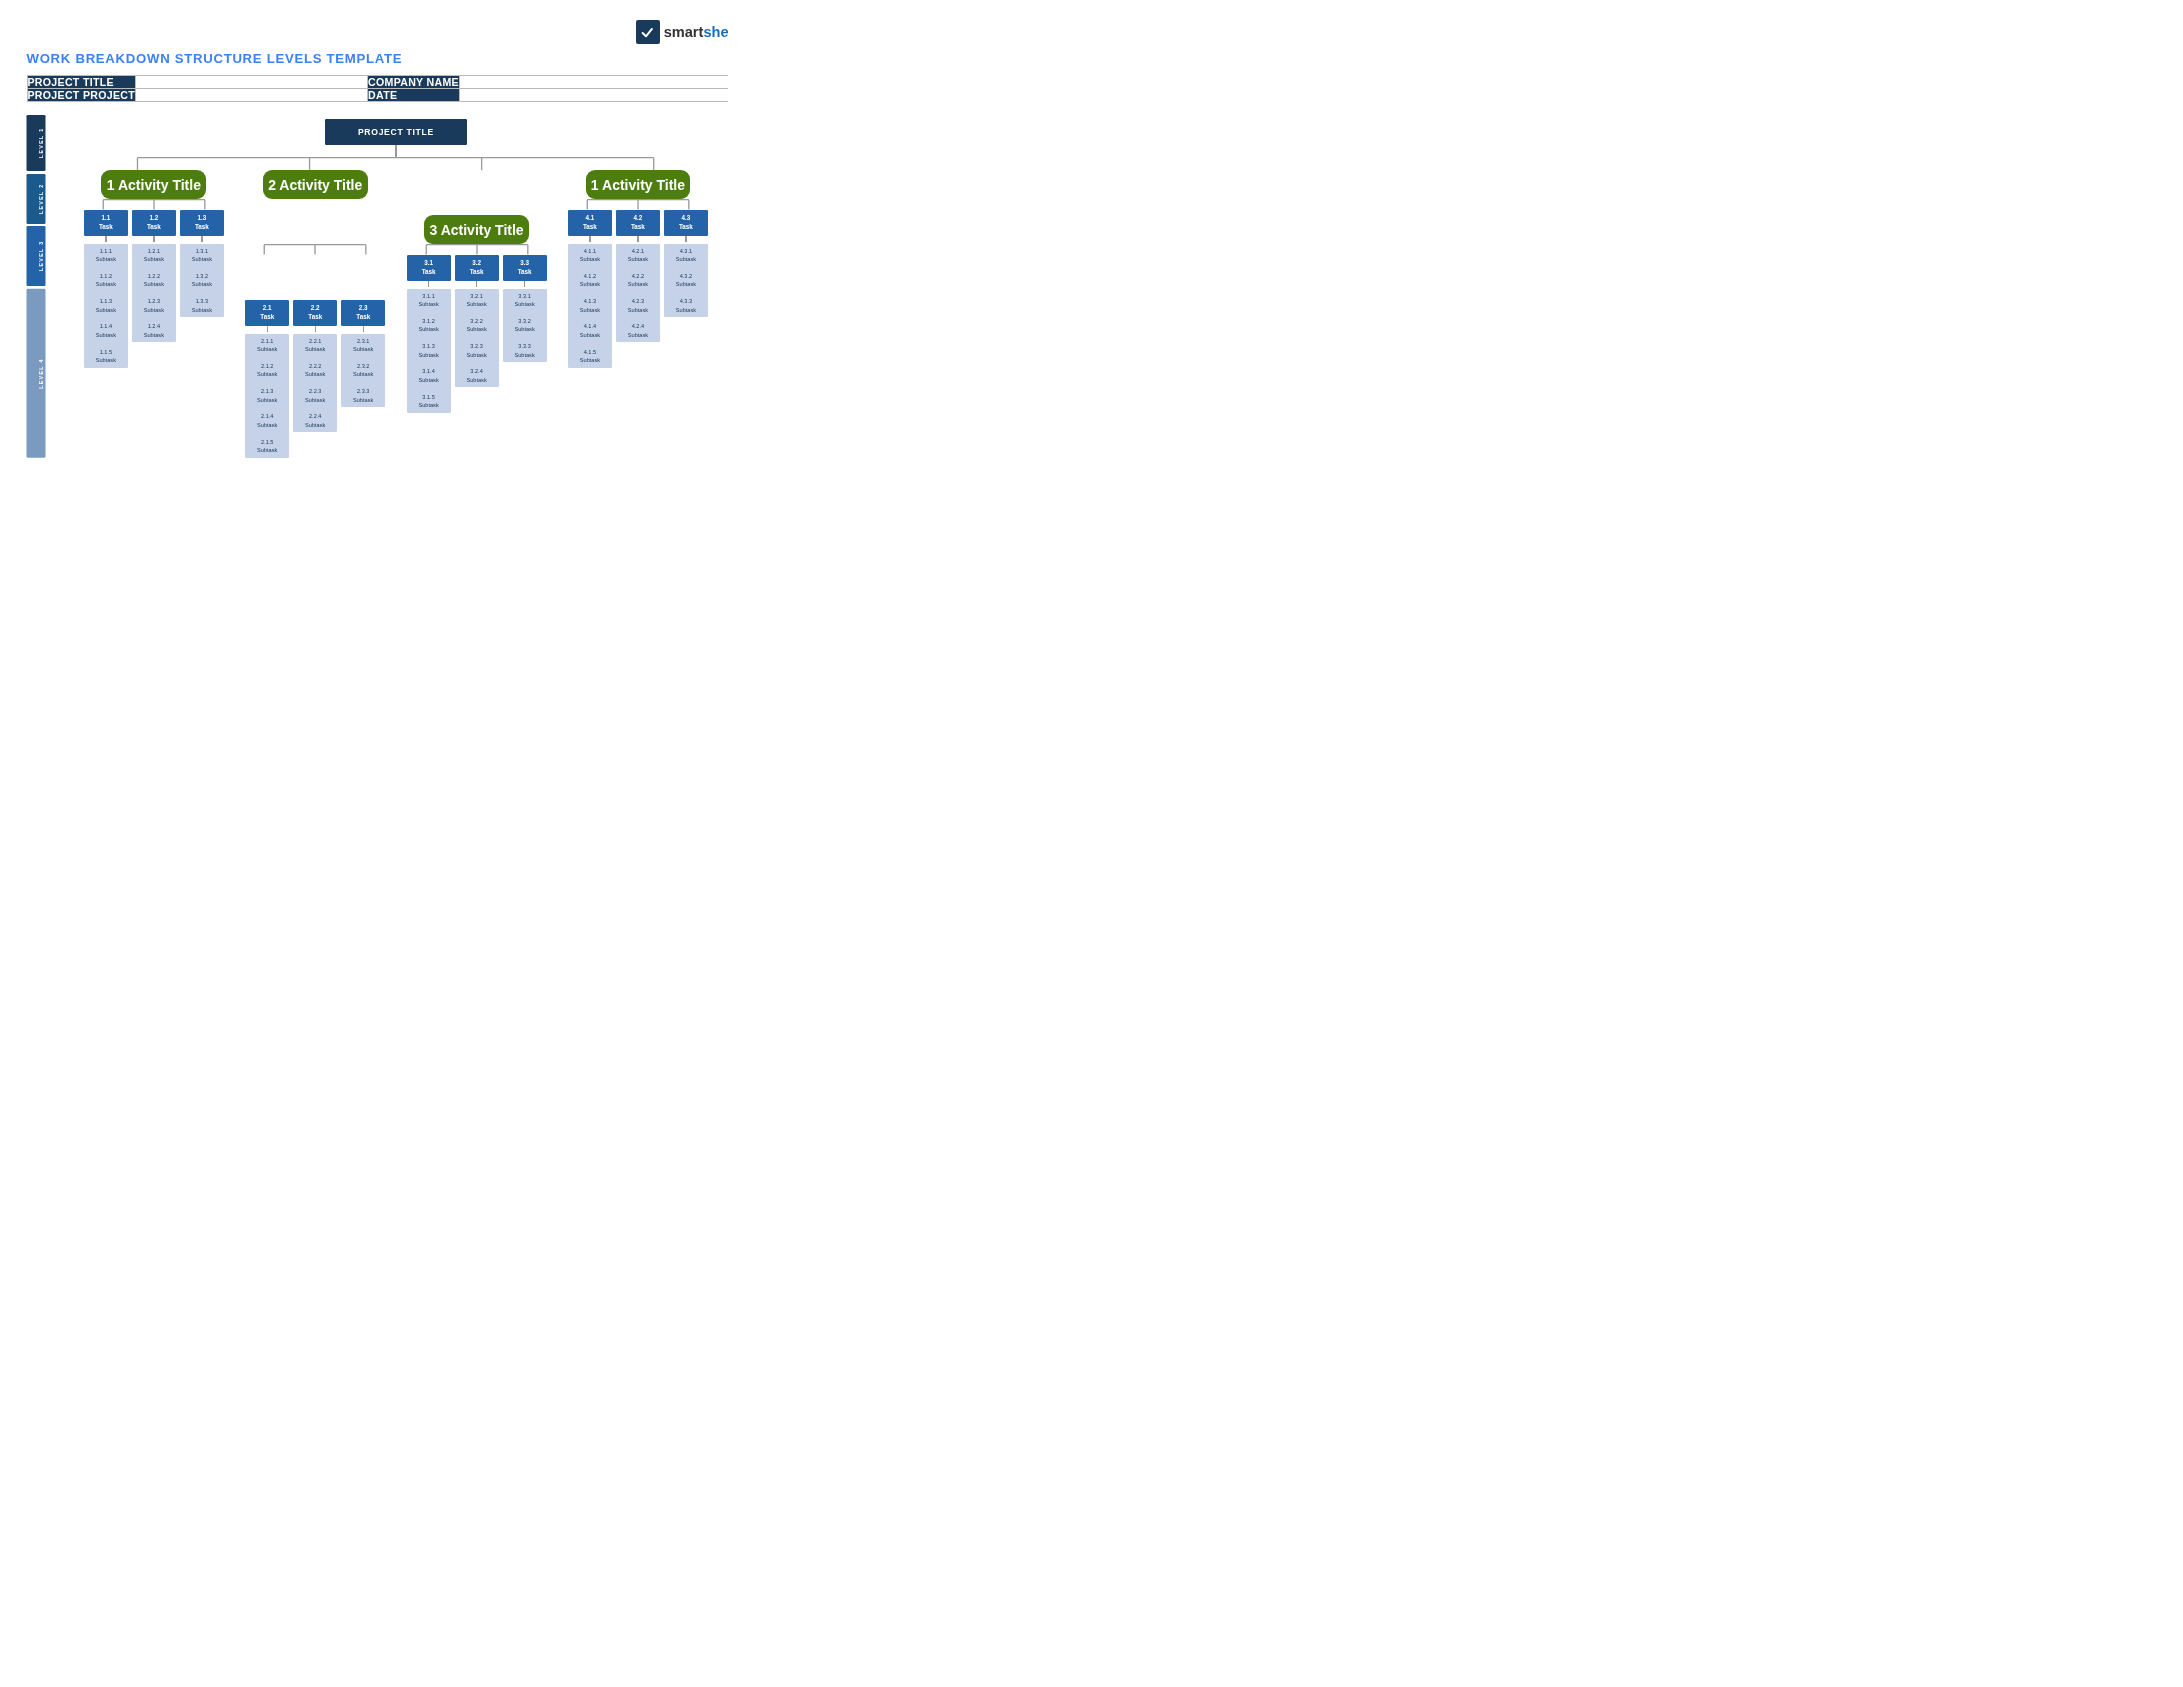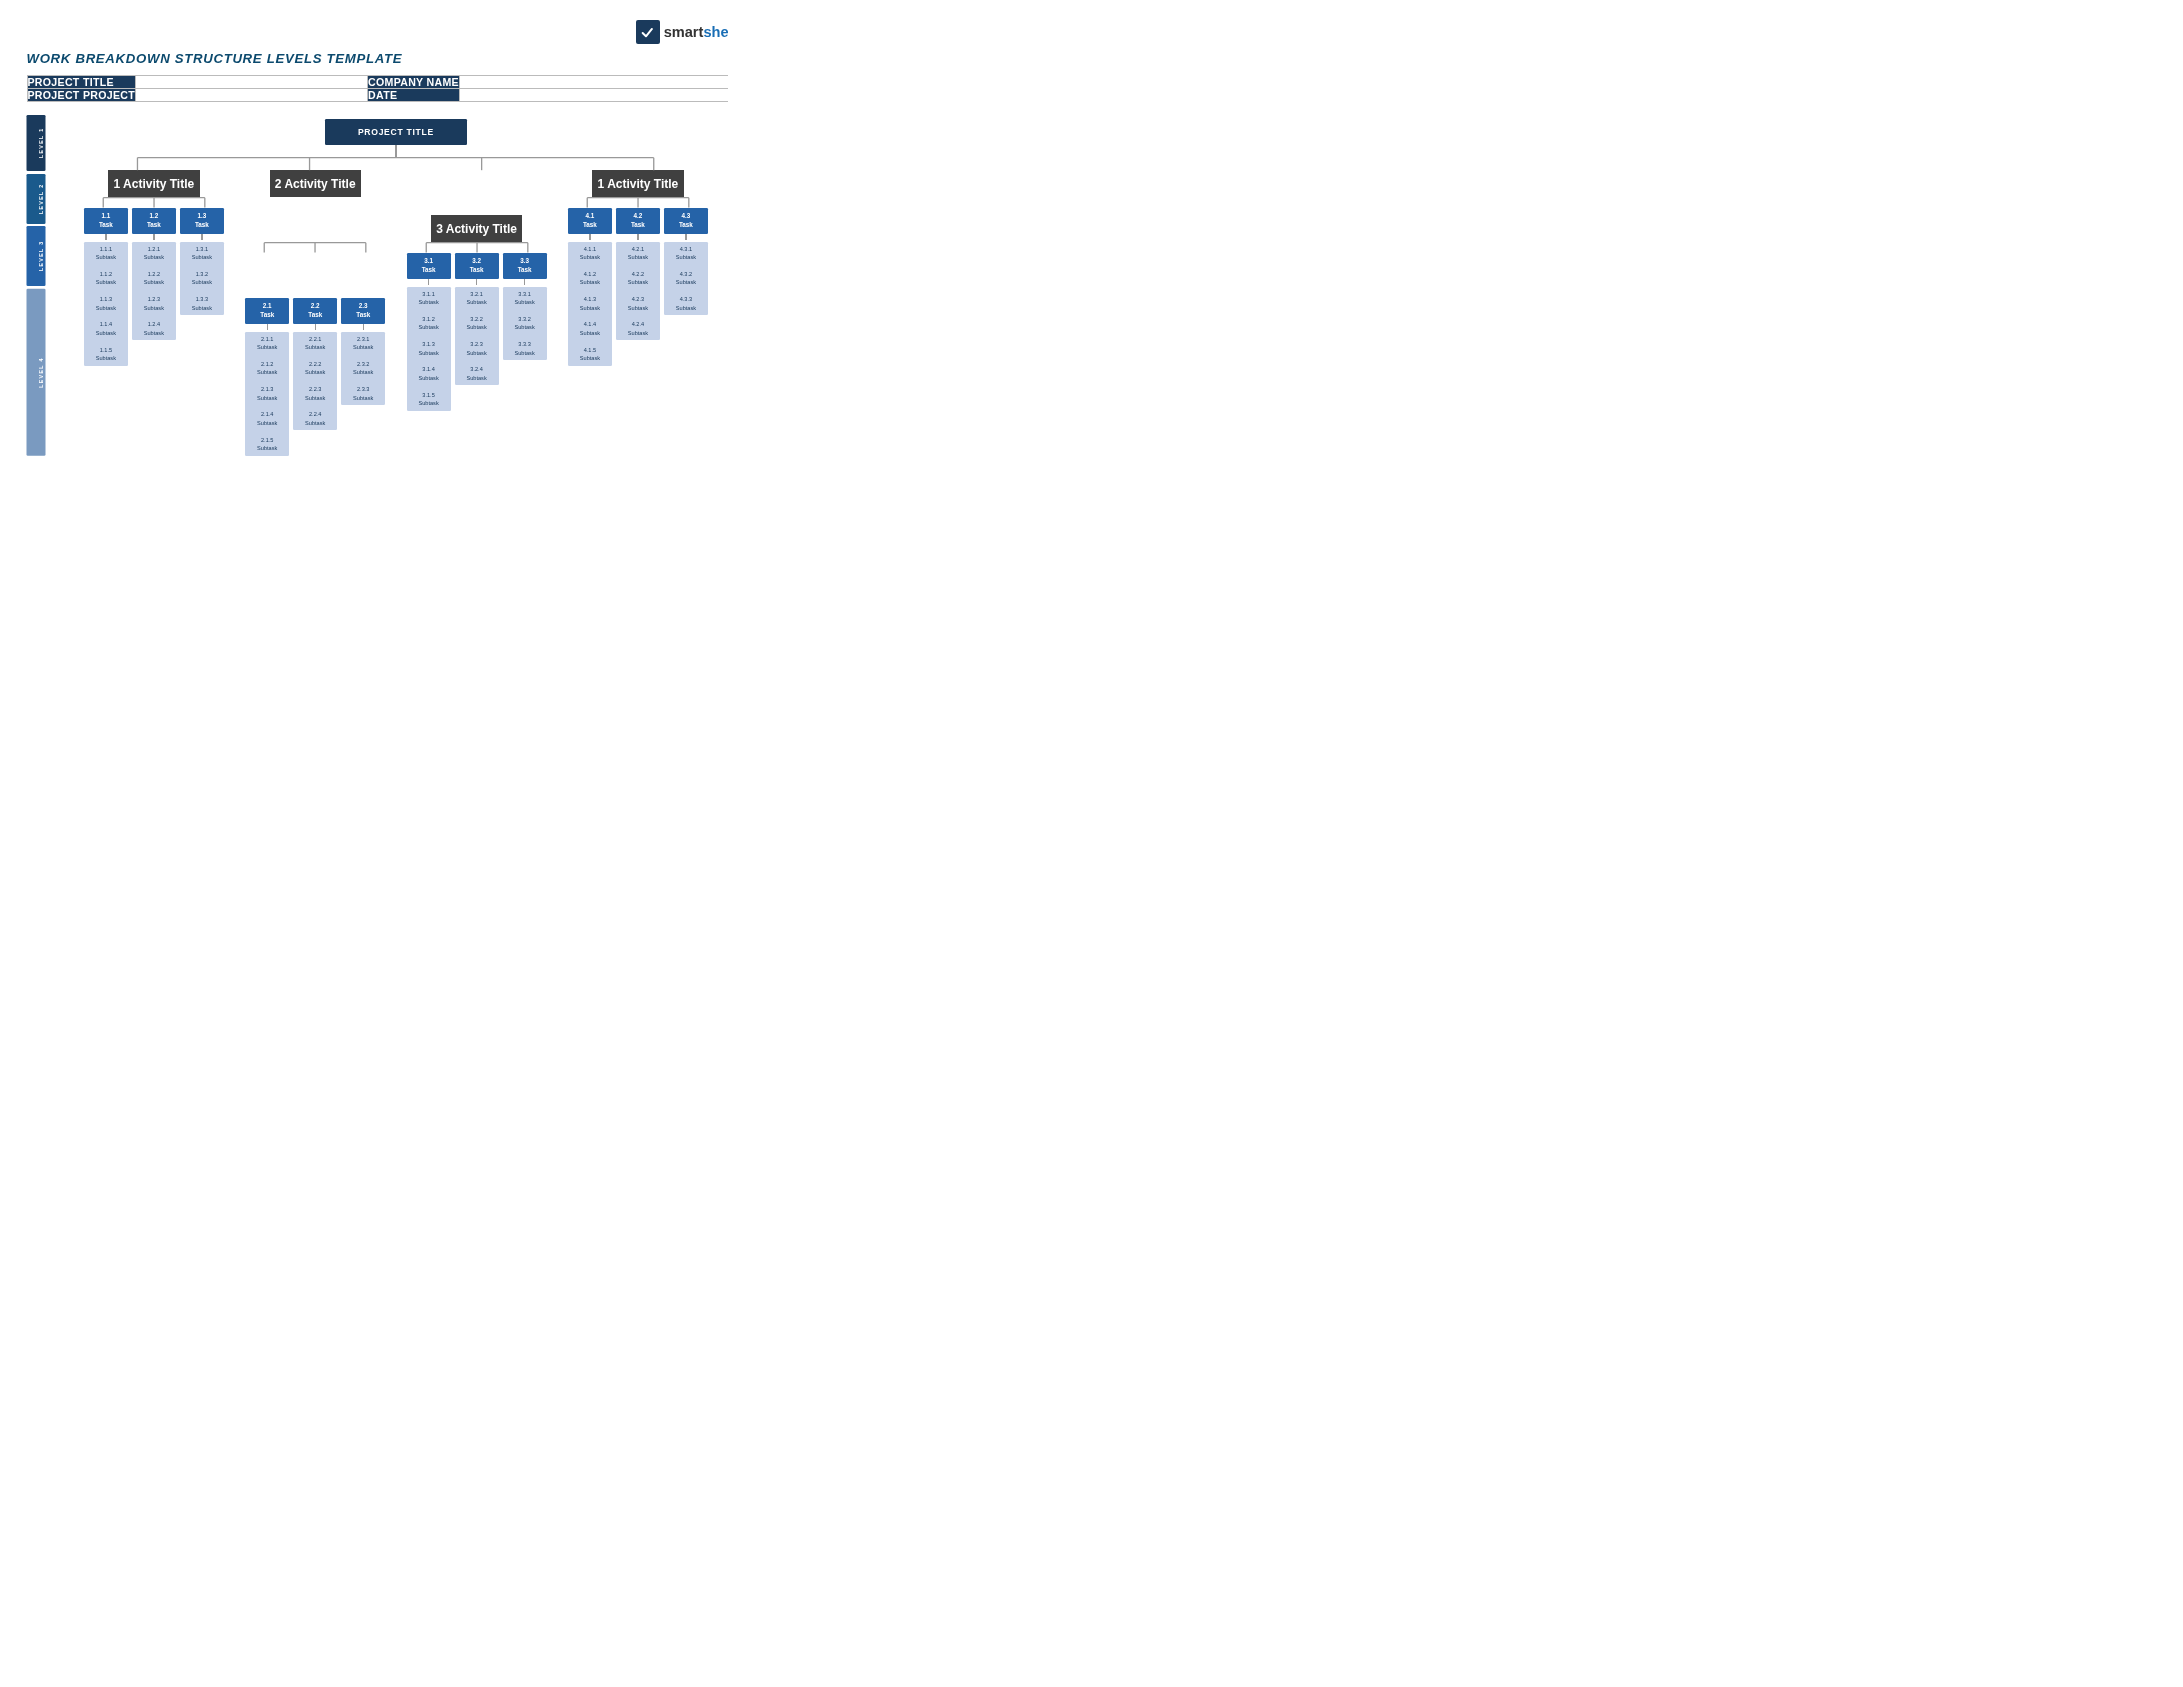--- a/index.html
+++ b/index.html
@@ -36,25 +36,24 @@
       font-size: 14.6px;
       font-weight: 400;
       color: #333;
     }
     .logo-text span { font-weight: 700; color: #333; }
     .logo-text .blue { color: #1a6eb5; }
 
     .main-title {
       font-size: 13.2px;
       font-weight: 900;
-      color: #0c4a6e;
+      color: #3b82f6;
       letter-spacing: 0.7px;
       margin-bottom: 9.3px;
       text-transform: uppercase;
-      font-style: italic;
     }
     .info-label {
       background: #1a3a5c;
       color: #fff;
       font-weight: 700;
       letter-spacing: 0.3px;
       width: 86px;
       white-space: nowrap;
     }
     .info-value {
@@ -81,27 +80,27 @@
       width: 100%;
     }
 
     .act-col {
       display: flex;
       flex-direction: column;
       align-items: center;
     }
 
     .act-node {
-      background: #404040;
+      background: #4d7c0f;
       color: #fff;
       font-weight: 700;
-      font-size: 12px;
+      font-size: 14px;
       padding: 6.6px 5.3px;
       text-align: center;
-      border-radius: 0;
+      border-radius: 9px;
       min-width: 86px;
     }
 
     .tasks-cols {
       display: flex;
       flex-direction: row;
       gap: 4px;
     }
 
     .task-col {

